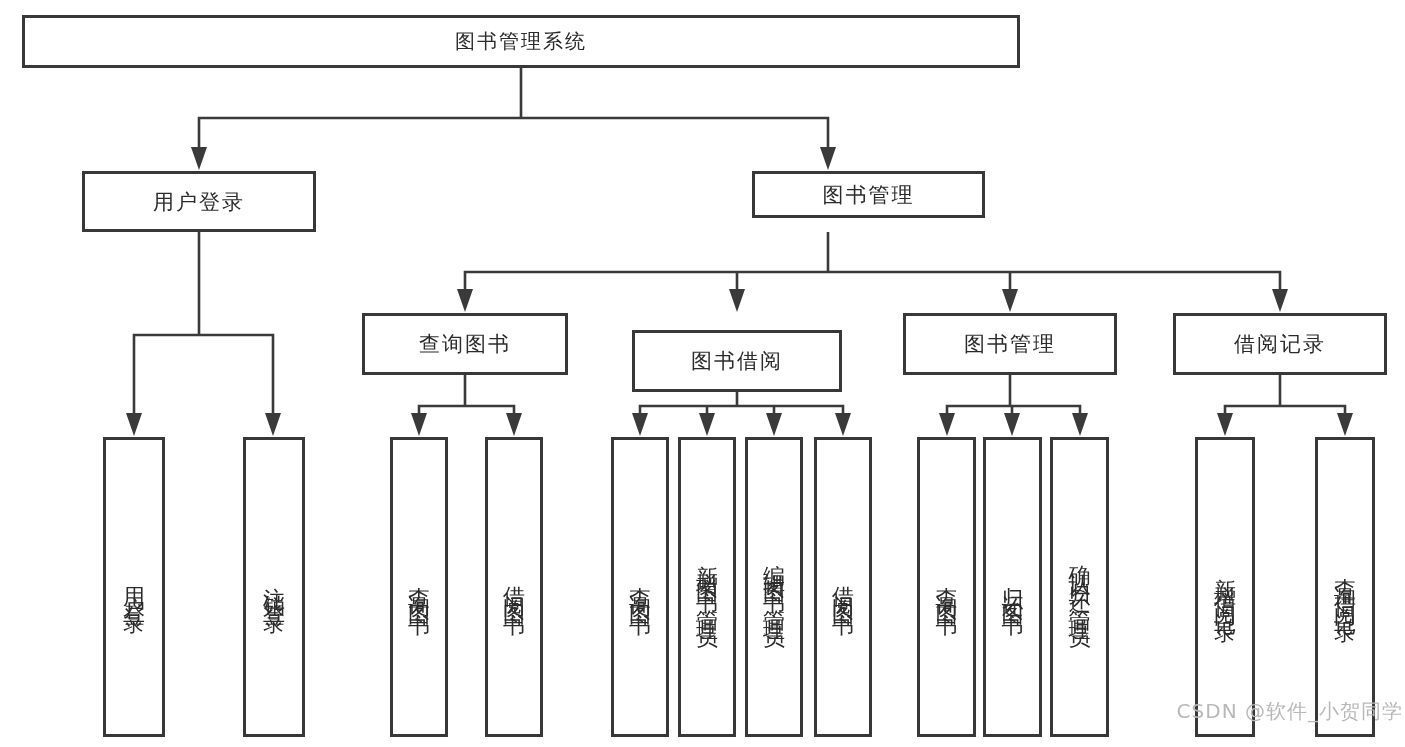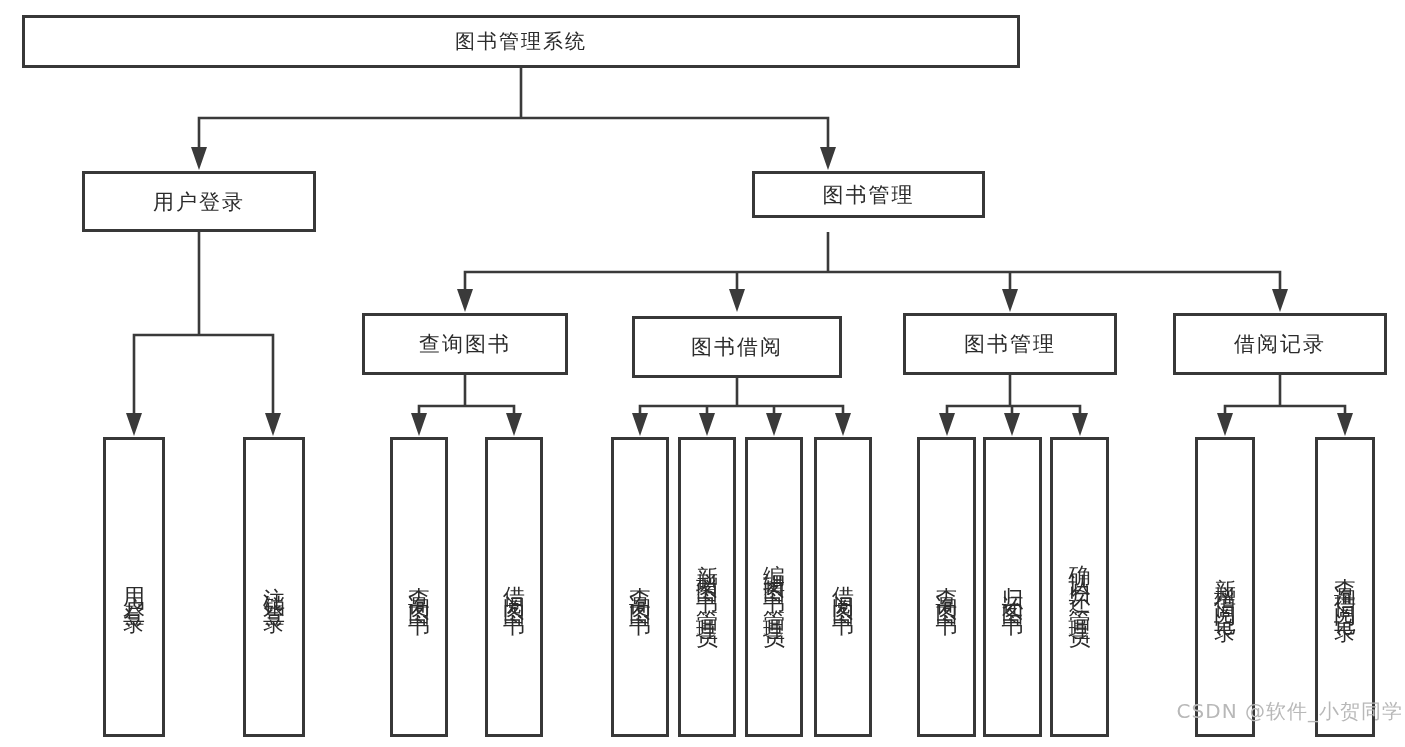--- a/index.html
+++ b/index.html
@@ -83,21 +83,21 @@
   <div class="node" style="left:82px;top:171px;width:234px;height:61px">
     <span class="hlabel">用户登录</span>
   </div>
   <div class="node" style="left:752px;top:171px;width:233px;height:47px">
     <span class="hlabel">图书管理</span>
   </div>
 
   <div class="node" style="left:362px;top:313px;width:206px;height:62px">
     <span class="hlabel">查询图书</span>
   </div>
-  <div class="node" style="left:632px;top:316px;width:210px;height:62px">
+  <div class="node" style="left:632px;top:330px;width:210px;height:62px">
     <span class="hlabel">图书借阅</span>
   </div>
   <div class="node" style="left:903px;top:313px;width:214px;height:62px">
     <span class="hlabel">图书管理</span>
   </div>
   <div class="node" style="left:1173px;top:313px;width:214px;height:62px">
     <span class="hlabel">借阅记录</span>
   </div>
 
   <div class="node vnode" style="left:103px;top:437px;width:62px;height:300px">

